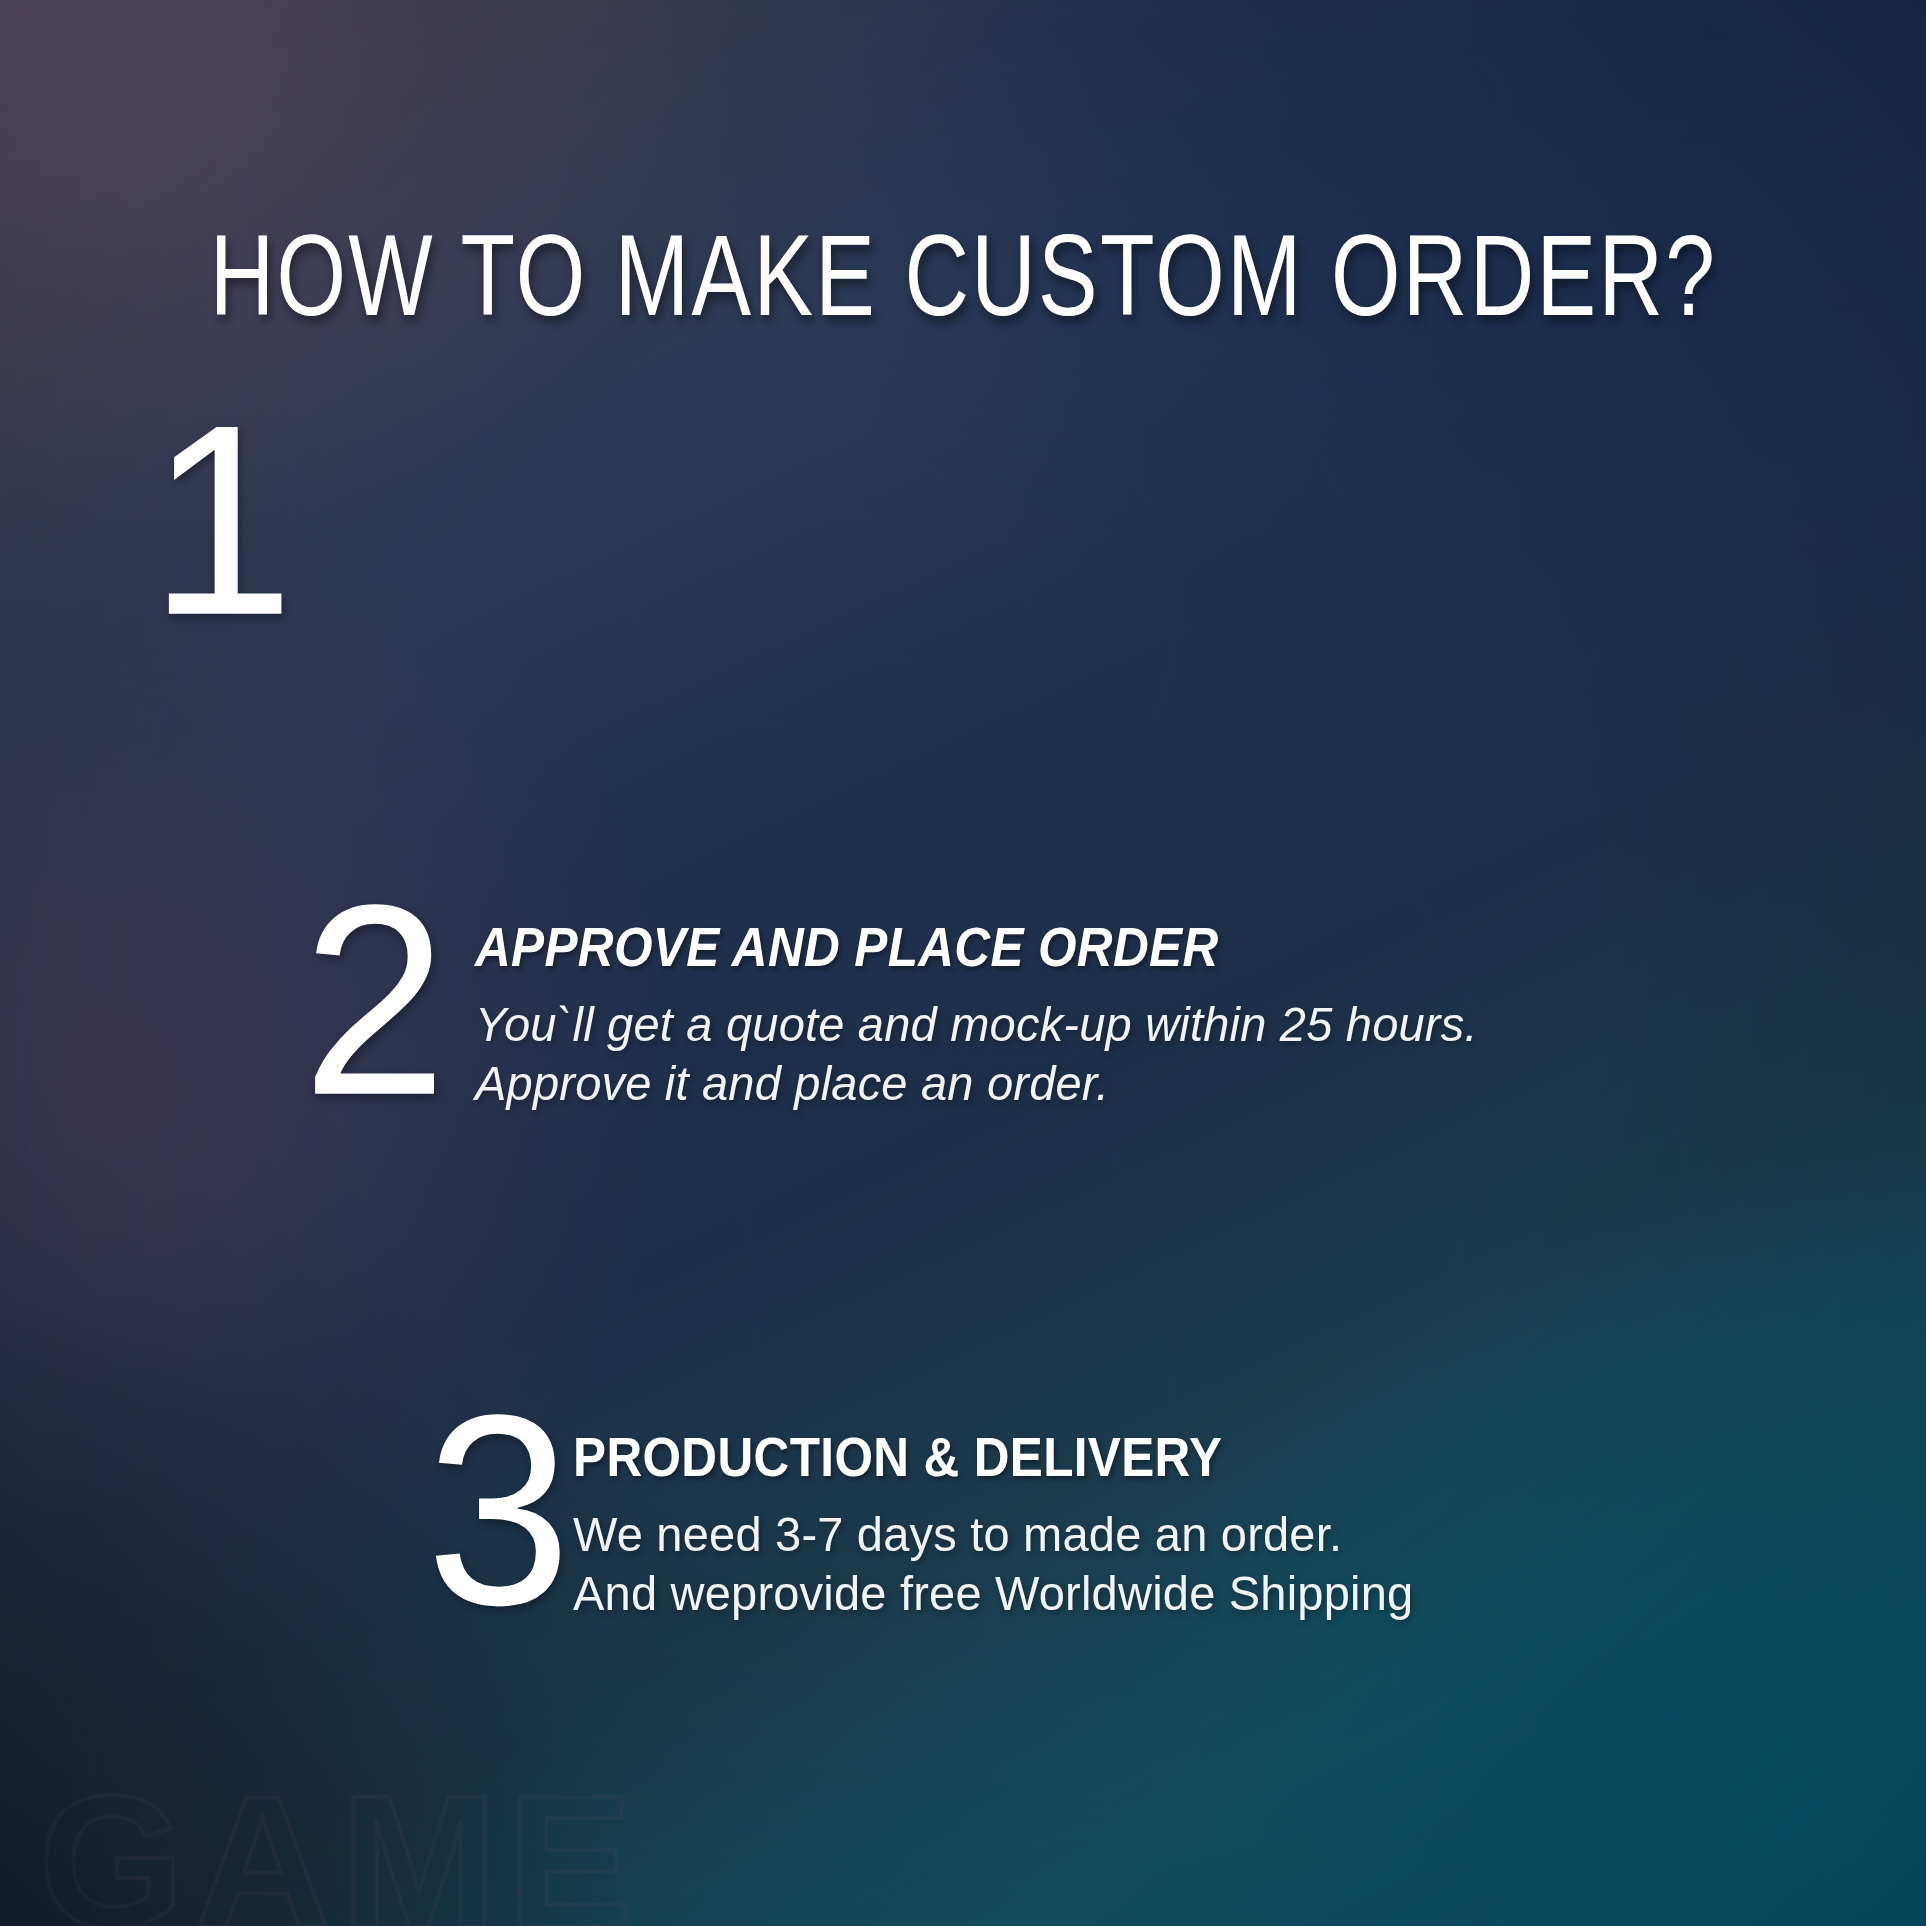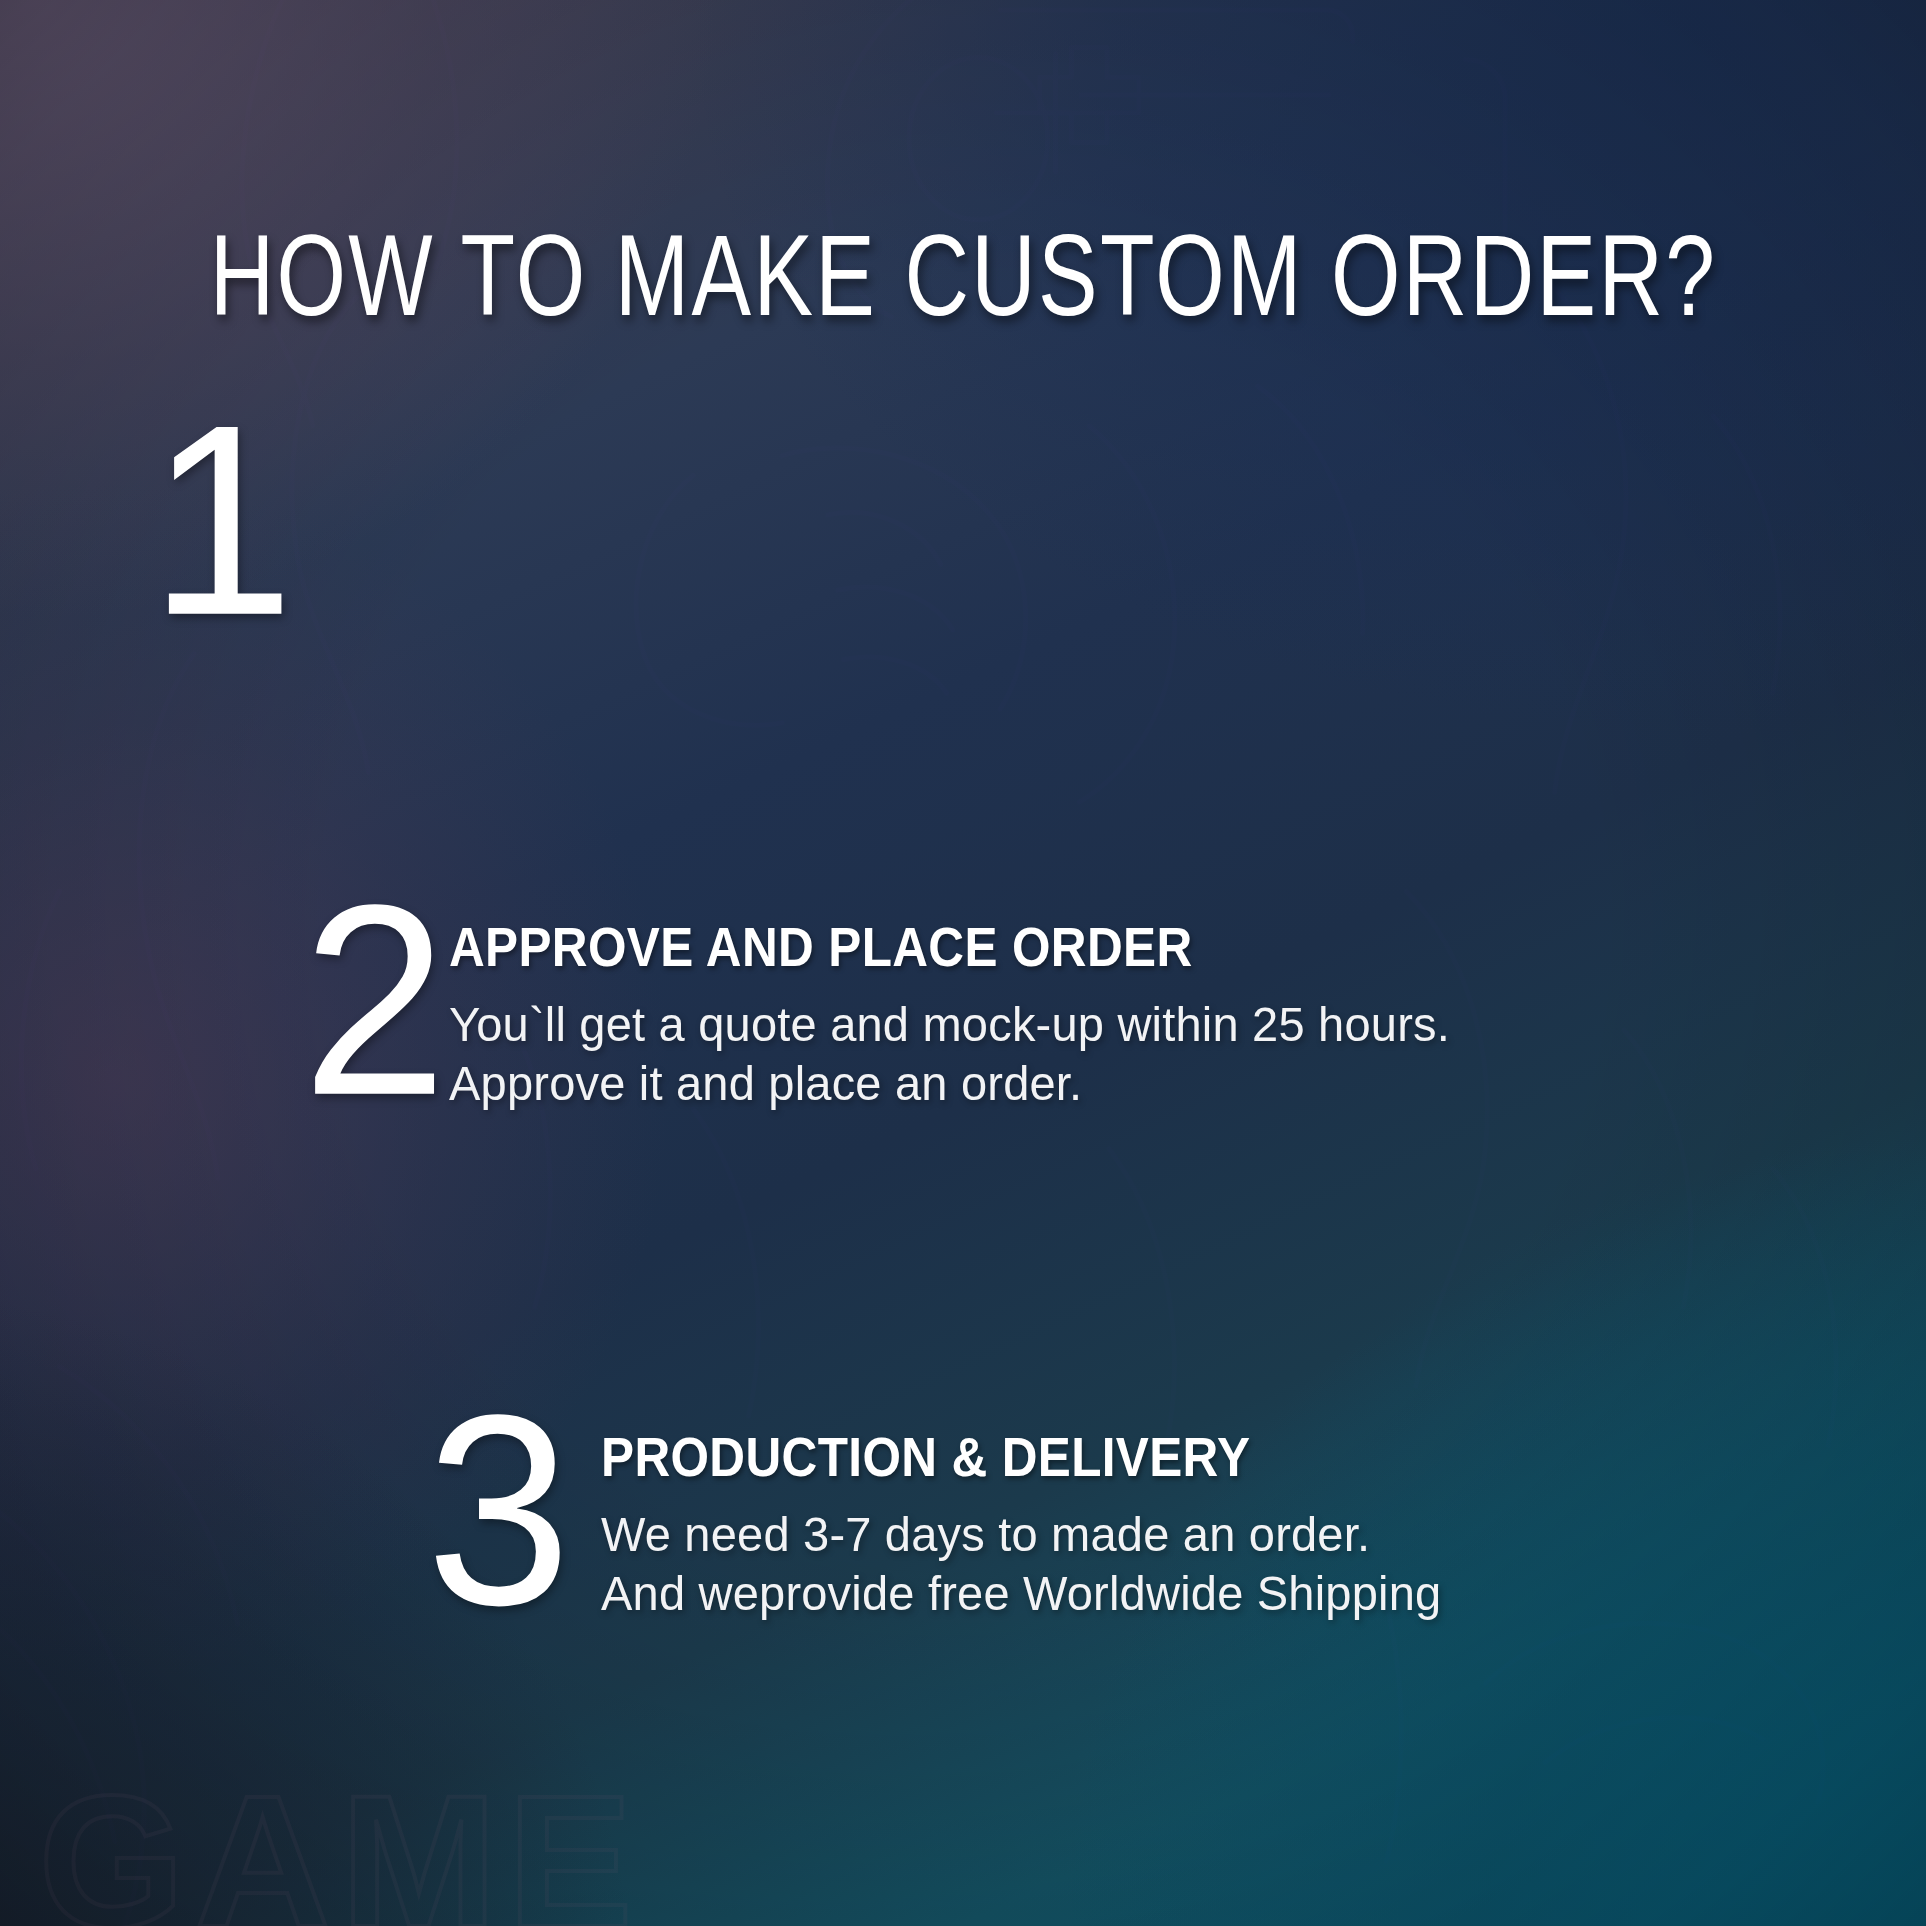--- a/index.html
+++ b/index.html
@@ -177,22 +177,22 @@
     text-shadow: 2px 3px 6px rgba(0,0,0,0.35);
   }
   .step-desc .line { display: block; white-space: nowrap; }
 
   
   #step-1 { top: 426px; left: 149px; }
   #step-2 { top: 906px; left: 302px; }
   #step-3 { top: 1416px; left: 426px; }
 
   #step-1 .step-body { margin-left: 38px; }
-  #step-2 .step-body { margin-left: 8px; }
-  #step-3 .step-body { margin-left: 36px; }
+  #step-2 .step-body { margin-left: 34px; font-style: italic; }
+  #step-3 .step-body { margin-left: 8px; }
 
   #step-2 .step-desc,
   #step-3 .step-desc { margin-top: 20px; }
 </style>
 </head>
 <body>
 
 <div id="poster">
 
   <div class="bg-layer bg-base"></div>

